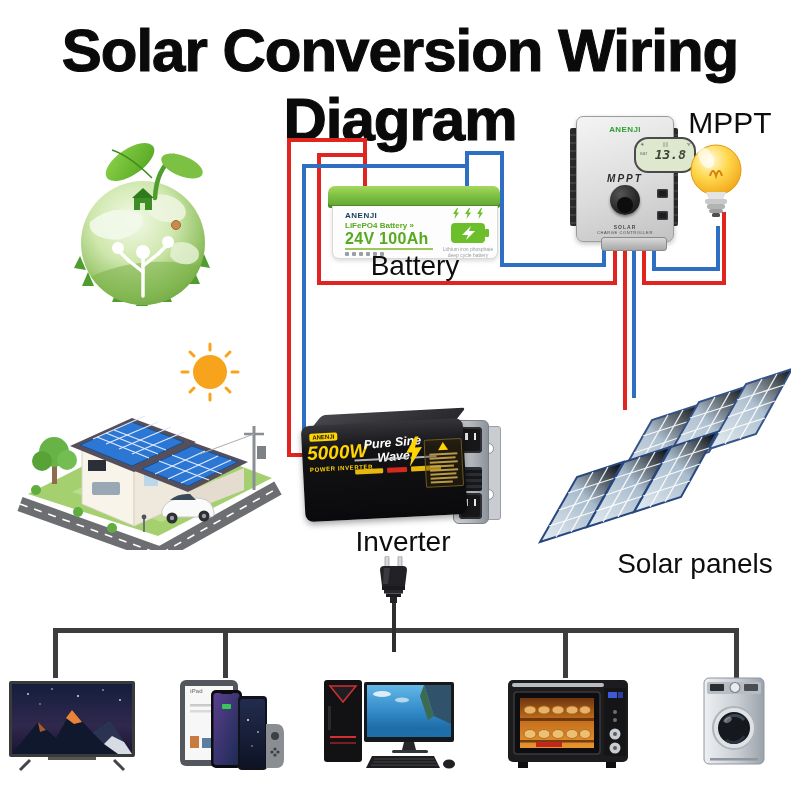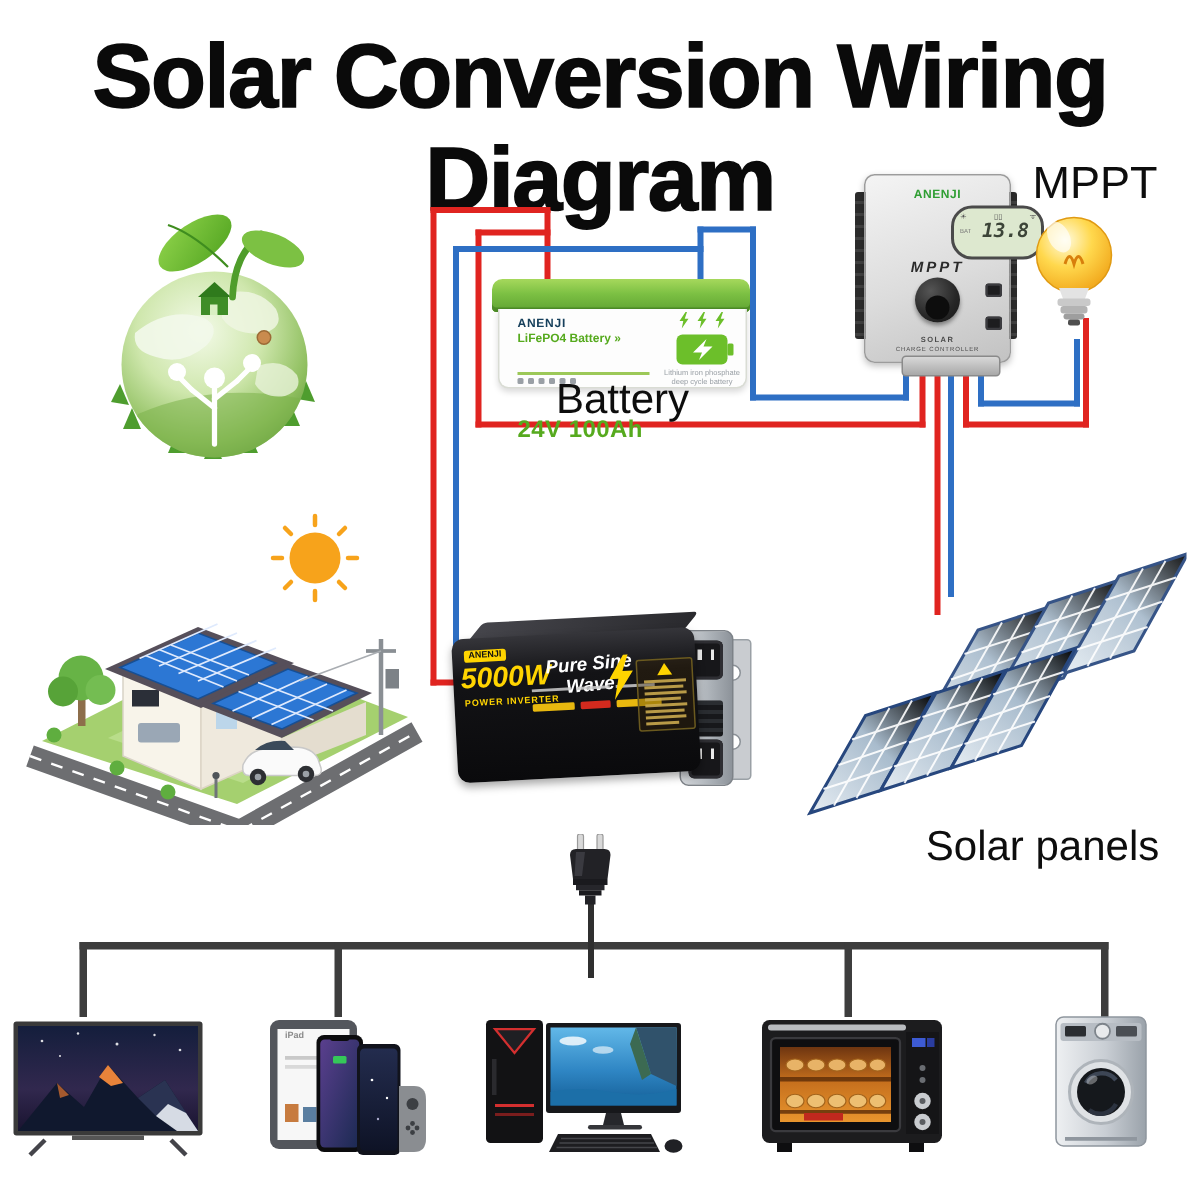--- a/index.html
+++ b/index.html
@@ -17,21 +17,21 @@
   .wire.blue{background:var(--wire-blue,#2e6fc4);}
   .wire.bus{background:var(--bus-line,#3d3d3d);}
   .wire.cord{background:#2f2f2f;}
   
   .bat-lid{position:absolute;left:2px;top:0;width:172px;height:22px;border-radius:7px 7px 3px 3px;
      background:linear-gradient(180deg,#a6d85c 0%,#7cc043 45%,#5fa332 100%);box-shadow:inset 0 -3px 0 #4d8c27;}
   .bat-body{position:absolute;left:6px;top:20px;width:164px;height:52px;background:#fdfdfd;
      border:1px solid #d9dcd4;border-top:none;border-radius:0 0 7px 7px;box-shadow:0 2px 4px rgba(0,0,0,.15);}
   .bat-brand{position:absolute;left:12px;top:5px;font-size:8px;font-weight:bold;color:#17405c;letter-spacing:.5px;}
   .bat-chem{position:absolute;left:12px;top:15px;font-size:8px;font-weight:bold;color:#56aa1e;}
-  .bat-spec{position:absolute;left:12px;top:24px;font-size:16px;font-weight:bold;color:#56aa1e;letter-spacing:.3px;margin-top:48px;}
+  .bat-spec{position:absolute;left:12px;top:24px;font-size:16px;font-weight:bold;color:#56aa1e;letter-spacing:.3px;}
   .bat-uline{position:absolute;left:12px;top:42px;width:88px;height:2px;background:#9cc858;}
   .bat-icons{position:absolute;left:12px;top:46px;display:flex;gap:3px;}
   .bat-icons span{width:4px;height:4px;background:#9aa0a6;display:inline-block;border-radius:1px;}
   .bat-note{position:absolute;left:106px;top:40px;width:58px;font-size:5px;line-height:6px;color:#9aa0a6;text-align:center;}
   
   .mppt-fin{position:absolute;top:14px;width:9px;height:98px;background:repeating-linear-gradient(180deg,#2c2c2c 0 6px,#414141 6px 8px);border-radius:2px;}
   .mppt-body{position:absolute;left:8px;top:2px;width:96px;height:124px;border-radius:7px;
      background:linear-gradient(160deg,#f4f4f4 0%,#dcdcdc 55%,#c2c2c2 100%);border:1px solid #9c9c9c;box-shadow:0 2px 5px rgba(0,0,0,.25);}
   .mppt-brand{position:absolute;left:0;top:8px;width:96px;text-align:center;font-size:8px;font-weight:bold;color:#2f9e33;letter-spacing:.4px;}
   .mppt-lcd{position:absolute;left:19px;top:20px;width:58px;height:32px;background:var(--lcd-green,#dde8cf);
@@ -372,20 +372,21 @@
           <div class="tline" style="top:21px;width:28px"></div>
             <div class="tline" style="top:25px;width:24px"></div>
           <div class="tline" style="top:29px;width:28px"></div>
             <div class="tline" style="top:33px;width:26px"></div>
           <div class="tline" style="top:37px;width:27px"></div>
             <div class="tline" style="top:41px;width:22px"></div>
         </div>
       </div>
     </div>
   </div>
+  <div class="abs lbl" style="left:318px;top:526px;width:170px">Inverter</div>
 
   <div class="abs" style="left:535px;top:362px;width:256px;height:188px">
     <svg width="256" height="188" viewBox="0 0 256 188">
       <defs>
         <linearGradient id="pg" x1="0" y1="1" x2="1" y2="0">
           <stop offset="0%" stop-color="#e6edf3"></stop>
             <stop offset="55%" stop-color="#a9bccd"></stop>
             <stop offset="100%" stop-color="#74capsule"></stop>
           <stop offset="100%" stop-color="#7490ac"></stop>
         </linearGradient>

